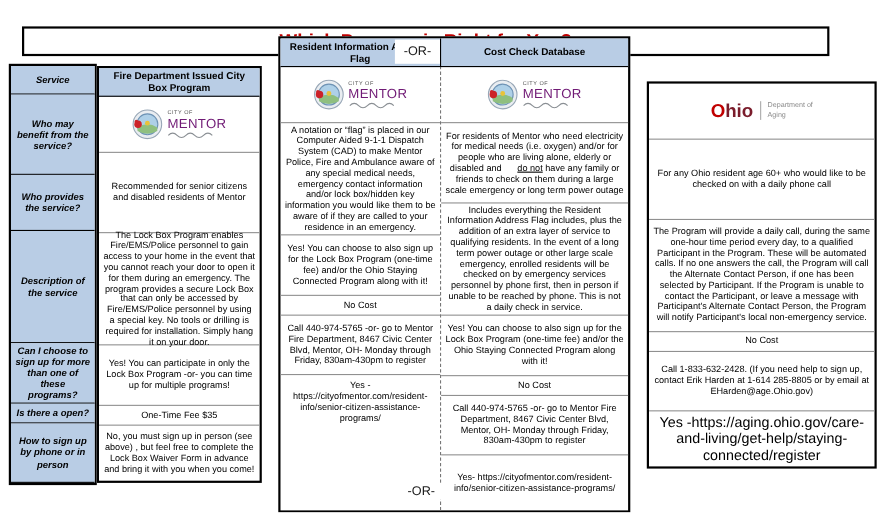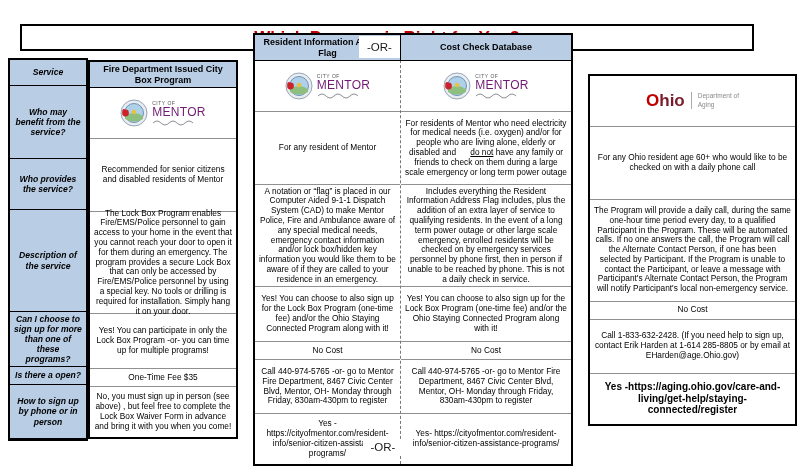--- a/index.html
+++ b/index.html
@@ -36,21 +36,21 @@
   
   .mentor-logo{display:flex;align-items:center;gap:4px;}
   .mentor-text{display:flex;flex-direction:column;align-items:flex-start;line-height:1;}
   .mentor-cityof{font-size:5px;color:#555;letter-spacing:.5px;}
   .mentor-name{font-size:12px;font-weight:normal;color:#701a75;letter-spacing:.3px;}
   
   .ohio-logo{display:flex;align-items:center;gap:6px;}
   .ohio-name{font-size:17px;font-weight:bold;color:#7a1c2b;line-height:1;}
   .ohio-O{color:#C00000;}
   .ohio-dept{border-left:1px solid #aaa;padding-left:6px;text-align:left;font-size:6.5px;color:#8a8a8a;line-height:1.25;}
-  .small-note{font-size:10px;font-weight:bold;}
+  .small-note{font-size:13px;font-weight:normal;}
 </style>
 </head>
 <body>
 
 <div class="page">
 
   <div class="title-box">
     <span>Which Program is Right for You?</span>
   </div>
 
@@ -111,21 +111,20 @@
             </svg>
             <div class="mentor-text">
               <div class="mentor-cityof">CITY OF</div>
               <div class="mentor-name">MENTOR</div>
               <svg width="42" height="8" viewBox="0 0 42 8">
                 <path d="M1 5 Q5 1 9 5 T17 5 T25 5 T33 5 T41 5" stroke="#8a8f94" stroke-width="1" fill="none"></path>
               </svg>
             </div>
           </div>
         </div>
-        <div class="cell r2">For any resident of Mentor</div>
         <div class="cell r3">A notation or “flag” is placed in our Computer Aided 9-1-1 Dispatch System (CAD) to make Mentor Police, Fire and Ambulance aware of any special medical needs, emergency contact information and/or lock box/hidden key information you would like them to be aware of if they are called to your residence in an emergency.</div>
         <div class="cell r4">Yes!  You can choose to also sign up for the Lock Box Program (one-time fee) and/or the Ohio Staying Connected Program along with it!</div>
         <div class="cell r5">No Cost</div>
         <div class="cell r6">Call 440-974-5765 -or- go to Mentor Fire Department, 8467 Civic Center Blvd, Mentor, OH-  Monday through Friday, 830am-430pm to register</div>
         <div class="cell r7">Yes - https://cityofmentor.com/resident-info/senior-citizen-assistance-programs/</div>
       </div>
       <div class="col wellcol">
         <div class="cell header r0">Cost Check Database</div>
         <div class="cell r1">
           <div class="mentor-logo">

